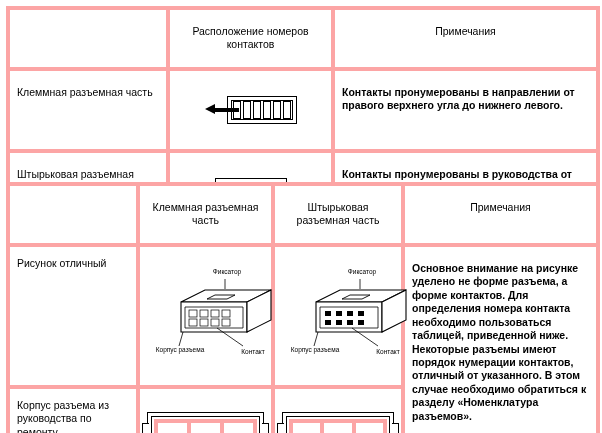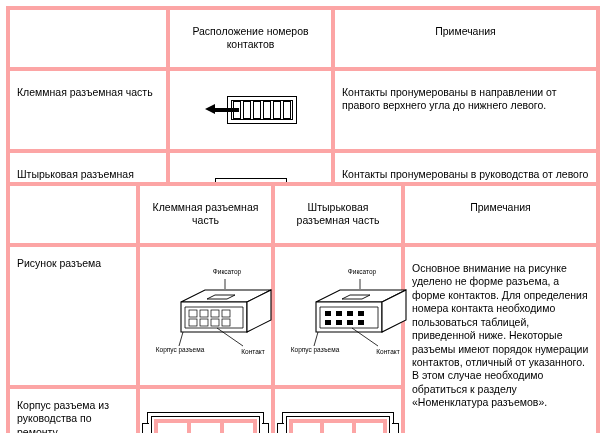--- a/index.html
+++ b/index.html
@@ -262,20 +262,21 @@
     top: 10px;
     width: 6px;
     height: 10px;
     border: 1.4px solid #000;
     border-left: none;
     background: #fff;
   }
   .note-text {
     font-size: 10.5px;
     line-height: 1.3;
+    font-weight: bold;
   }
 </style>
 </head>
 <body>
 
 <div class="page">
 
   <table class="doc" id="table-one">
     <colgroup>
       <col style="width:160px">
@@ -345,21 +346,21 @@
     </colgroup>
     <tbody>
       <tr>
         <td class="hdr"></td>
         <td class="hdr">Клеммная разъемная часть</td>
         <td class="hdr">Штырьковая разъемная часть</td>
         <td class="hdr">Примечания</td>
       </tr>
 
       <tr>
-        <td class="cellpad" style="vertical-align:top;padding-top:10px">Рисунок разъема</td>
+        <td class="cellpad" style="vertical-align:top;padding-top:10px">Рисунок отличный</td>
 
         <td class="center">
           <div class="iso-wrap">
             <div class="iso-label" style="left:40px;top:6px;width:80px">Фиксатор</div>
             <svg class="iso-svg" width="160" height="108" viewBox="0 0 160 108">
 
               <path d="M78 17 L78 27" stroke="#000" stroke-width="0.8" fill="none"></path>
 
               <path d="M34 40 L58 28 L124 28 L100 40 Z" fill="#fff" stroke="#000" stroke-width="1.1"></path>
 

